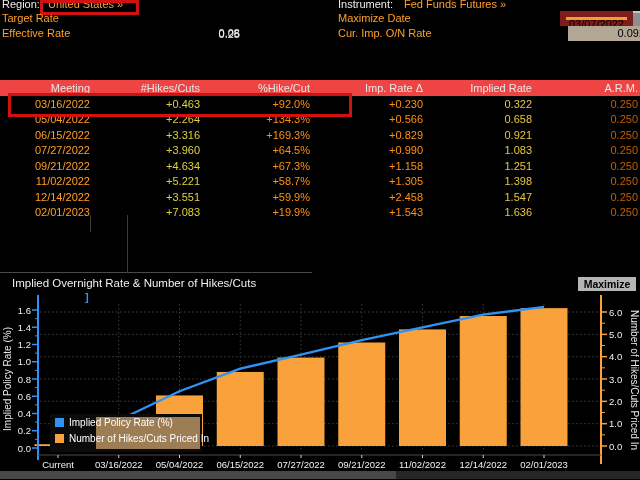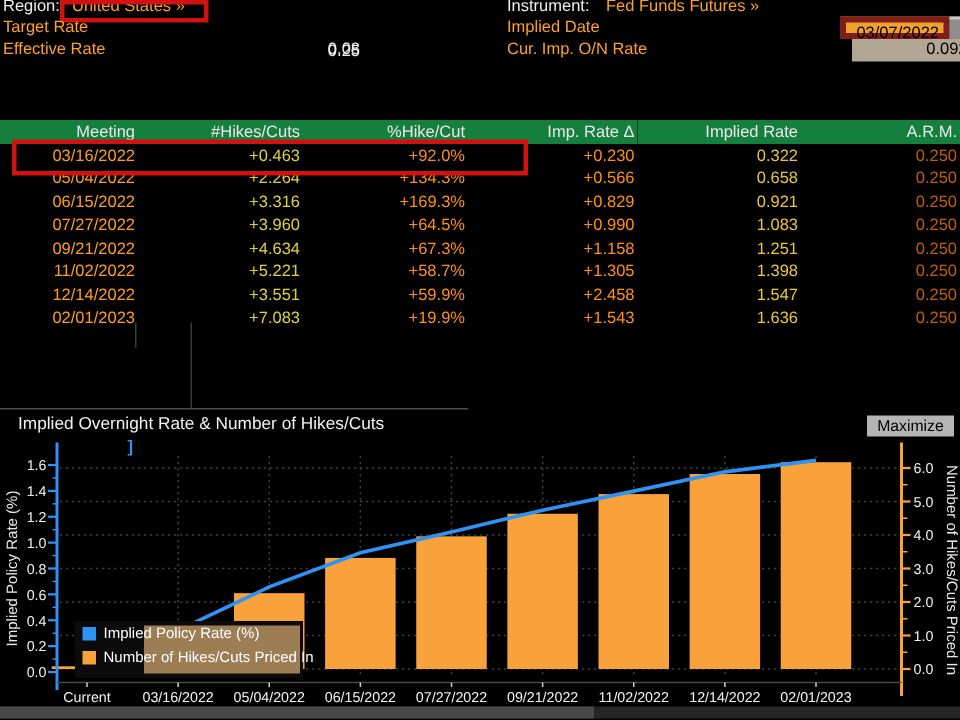--- a/index.html
+++ b/index.html
@@ -6,33 +6,33 @@
   body{width:640px;height:480px;overflow:hidden;position:relative;
        font-family:"Liberation Sans",sans-serif;-webkit-font-smoothing:antialiased;}
   .abs{position:absolute;}
   .f11{font-size:11px;line-height:13px;white-space:nowrap;}
   .o{color:#ffa028;}
   .wh{color:#ededed;}
   .vr{text-align:right;}
   
   #tablewrap{left:0;top:80px;width:640px;}
   table{border-collapse:collapse;table-layout:fixed;width:640px;}
-  th{font-weight:normal;color:#e8e8e8;background:#15803d;font-size:11px;height:16px;
+  th{font-weight:normal;color:#e8e8e8;background:#ef4444;font-size:11px;height:16px;
      text-align:right;padding:0 2px 0 0;white-space:nowrap;overflow:hidden;}
   td{font-size:11px;height:15.5px;text-align:right;padding:0 2px 0 0;white-space:nowrap;overflow:hidden;}
   .c0{color:#ff9d23;}.c1{color:#ddd23e;}.c2{color:#ff9012;}
   .c3{color:#ff9012;}.c4{color:#e9c63b;}.c5{color:#c05e04;}
   .annbox{border:3px solid #d21111;box-sizing:border-box;background:transparent;}
   .field{box-sizing:border-box;font-size:11px;line-height:13px;color:#000;
          text-align:right;padding:1px 3px 0 0;white-space:nowrap;}
-  #datefield{background:#f0a12b;border:4px solid #7f1d1d;}
+  #datefield{background:#f0a12b;border:6px solid #7f1d1d;}
   #ratefield{background:#b2a695;}
   #calbtn{background:#8e8e8e;border-top:2px solid #c6c6c6;box-sizing:border-box;}
   #charttitle{color:#f0f0f0;font-size:11.5px;white-space:nowrap;}
-  #maxbtn{background:#b5b5b5;color:#000;font-size:10.5px;line-height:14px;text-align:center;}
+  #maxbtn{background:#b5b5b5;color:#000;font-size:10.5px;line-height:14px;text-align:center;font-weight:bold;}
   #chart-svg{position:absolute;left:0;top:292px;}
   svg text{font-family:"Liberation Sans",sans-serif;}
   
   #legend{left:50px;top:414px;width:152px;height:38px;background:#0b0b0b;z-index:3;}
   .legrow{position:relative;display:flex;align-items:center;gap:5px;height:16px;padding-left:5px;}
   .legrow span{position:relative;z-index:2;font-size:10px;color:#fff;white-space:nowrap;}
   .sw{position:relative;z-index:2;width:9px;height:9px;flex:0 0 9px;}
   #tanbox{position:absolute;left:46px;top:3px;right:2px;bottom:3px;background:#a8875a;opacity:.93;z-index:1;}
   
   #sbtrack{left:0;top:471px;width:640px;height:8px;background:#262626;z-index:4;}
@@ -49,21 +49,21 @@
 
   <span class="abs f11 wh" style="left:338px;top:-2px">Instrument:</span>
   <span class="abs f11 o" style="left:404px;top:-2px">Fed Funds Futures »</span>
 
   <span class="abs f11 o" style="left:2px;top:12px">Target Rate</span>
   <span class="abs f11 wh vr" style="left:190px;top:28px;width:50px">0.25</span>
 
   <span class="abs f11 o" style="left:2px;top:27px">Effective Rate</span>
   <span class="abs f11 wh vr" style="left:190px;top:27px;width:50px">0.08</span>
 
-  <span class="abs f11 o" style="left:338px;top:12px">Implied Date</span>
+  <span class="abs f11 o" style="left:338px;top:12px">Maximize Date</span>
   <div class="abs field" id="datefield" style="left:560px;top:11px;width:73px;height:15px">03/07/2022</div>
   <div class="abs" id="calbtn" style="left:633px;top:11px;width:7px;height:15px"></div>
 
   <span class="abs f11 o" style="left:338px;top:27px">Cur. Imp. O/N Rate</span>
   <div class="abs field" id="ratefield" style="left:568px;top:26px;width:80px;height:15px">0.092</div>
 </div>
 
 <div class="abs" id="tablewrap">
   <table>
     <colgroup>

